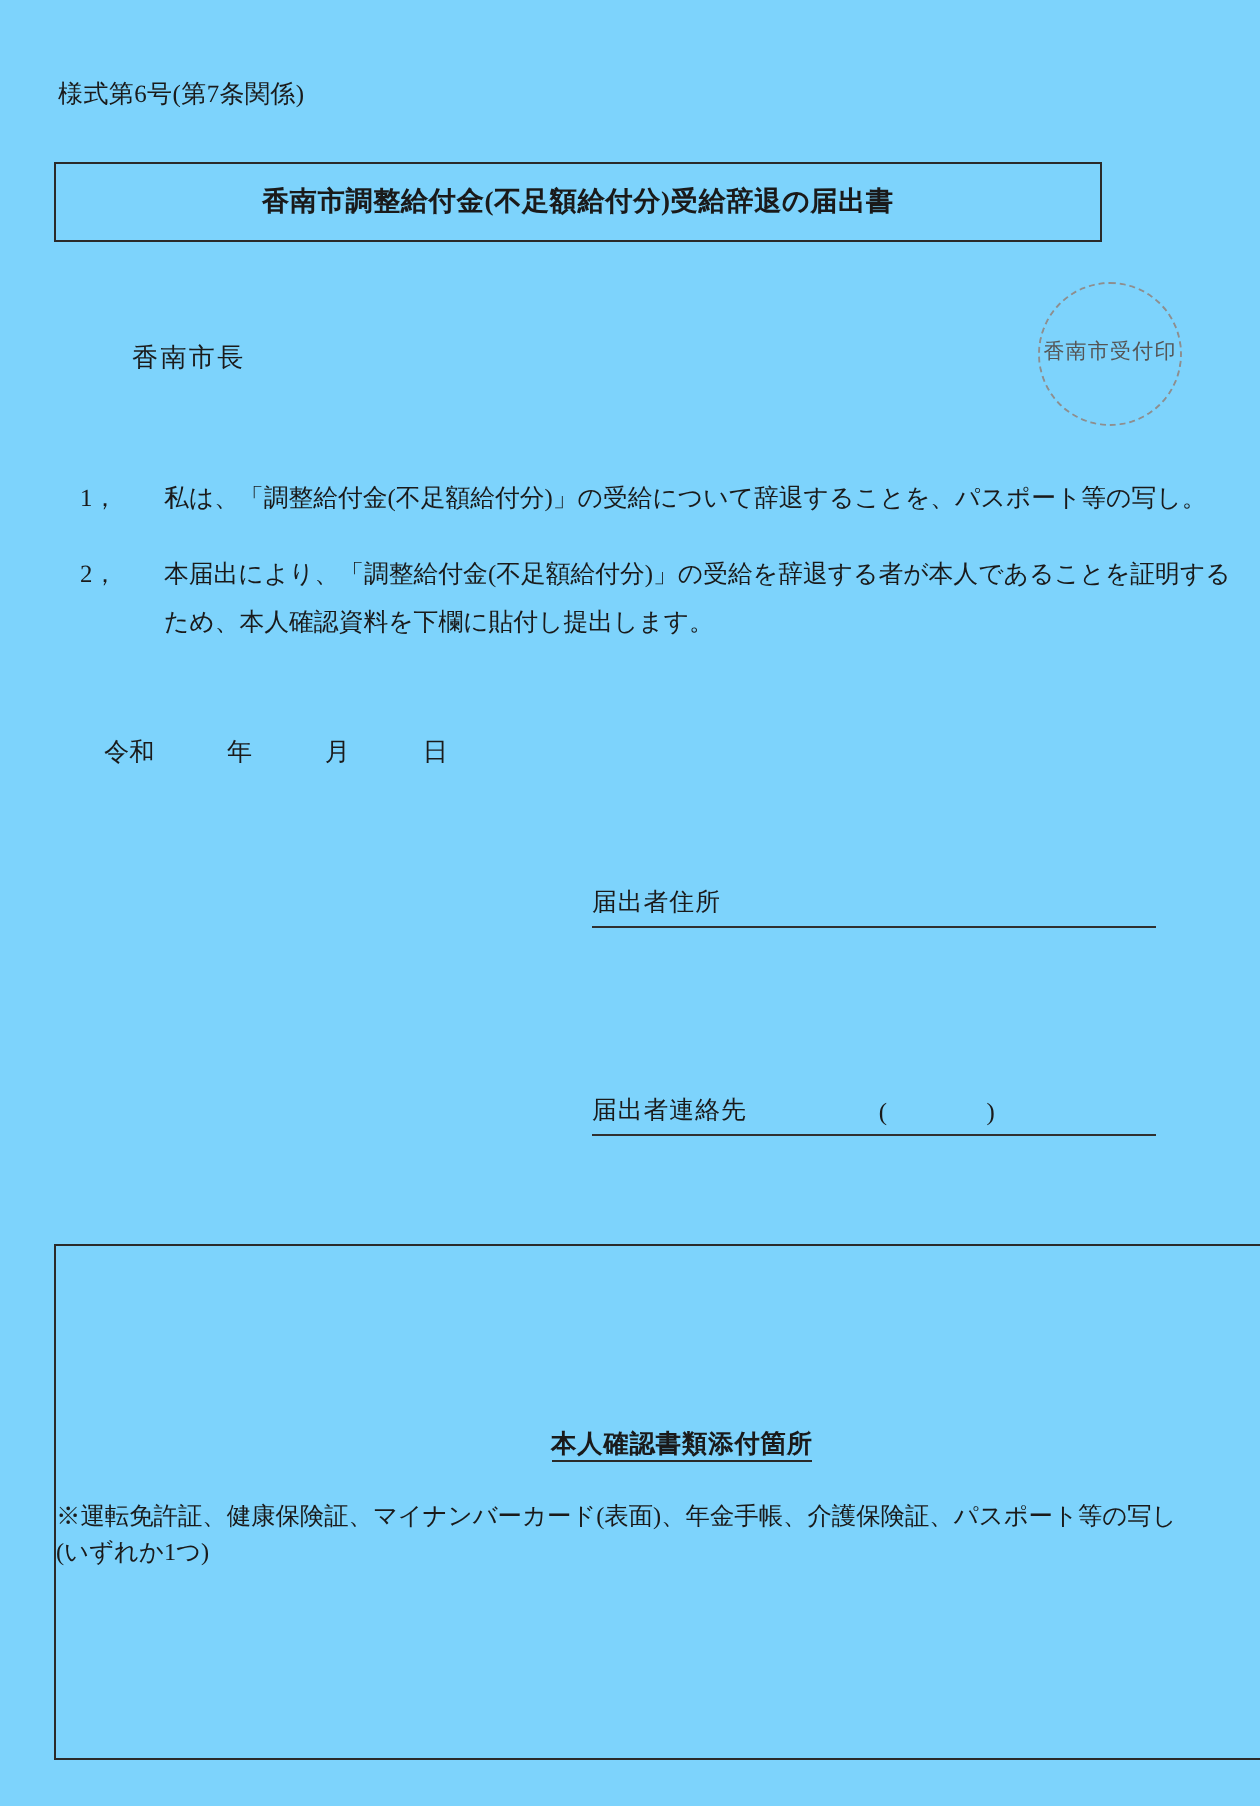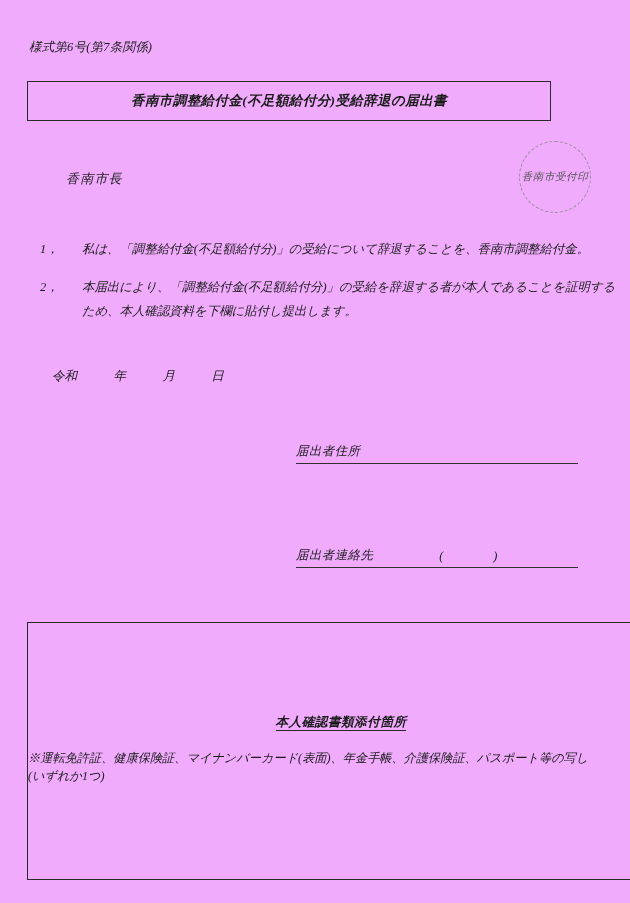--- a/index.html
+++ b/index.html
@@ -12,22 +12,21 @@
     width: 630px;
     height: 903px;
     position: relative;
     font-family: "Liberation Serif", "DejaVu Serif", serif;
     color: #1a1a1a;
     -webkit-font-smoothing: antialiased;
   }
   .page {
     position: absolute;
     inset: 0;
-    background: #f0abfc;
-    font-style: italic;
+    background: #7dd3fc;
   }
 
   
   .form-number {
     position: absolute;
     left: 29px;
     top: 39px;
     font-size: 12.5px;
     letter-spacing: 0.2px;
     white-space: nowrap;
@@ -198,21 +197,21 @@
 
   <div class="seal-circle">
     <div class="seal-line">香南市</div>
     <div class="seal-line">受付印</div>
   </div>
 
   <div class="clause clause-1">
     <div class="clause-row">
       <div class="clause-marker">1，</div>
       <div class="clause-body">
-        <p>私は、「調整給付金(不足額給付分)」の受給について辞退することを、香南市調整給付金。</p>
+        <p>私は、「調整給付金(不足額給付分)」の受給について辞退することを、パスポート等の写し。</p>
       </div>
     </div>
   </div>
 
   <div class="clause clause-2">
     <div class="clause-row">
       <div class="clause-marker">2，</div>
       <div class="clause-body">
         <p>本届出により、「調整給付金(不足額給付分)」の受給を辞退する者が本人であることを証明する</p>
         <p>ため、本人確認資料を下欄に貼付し提出します。</p>

